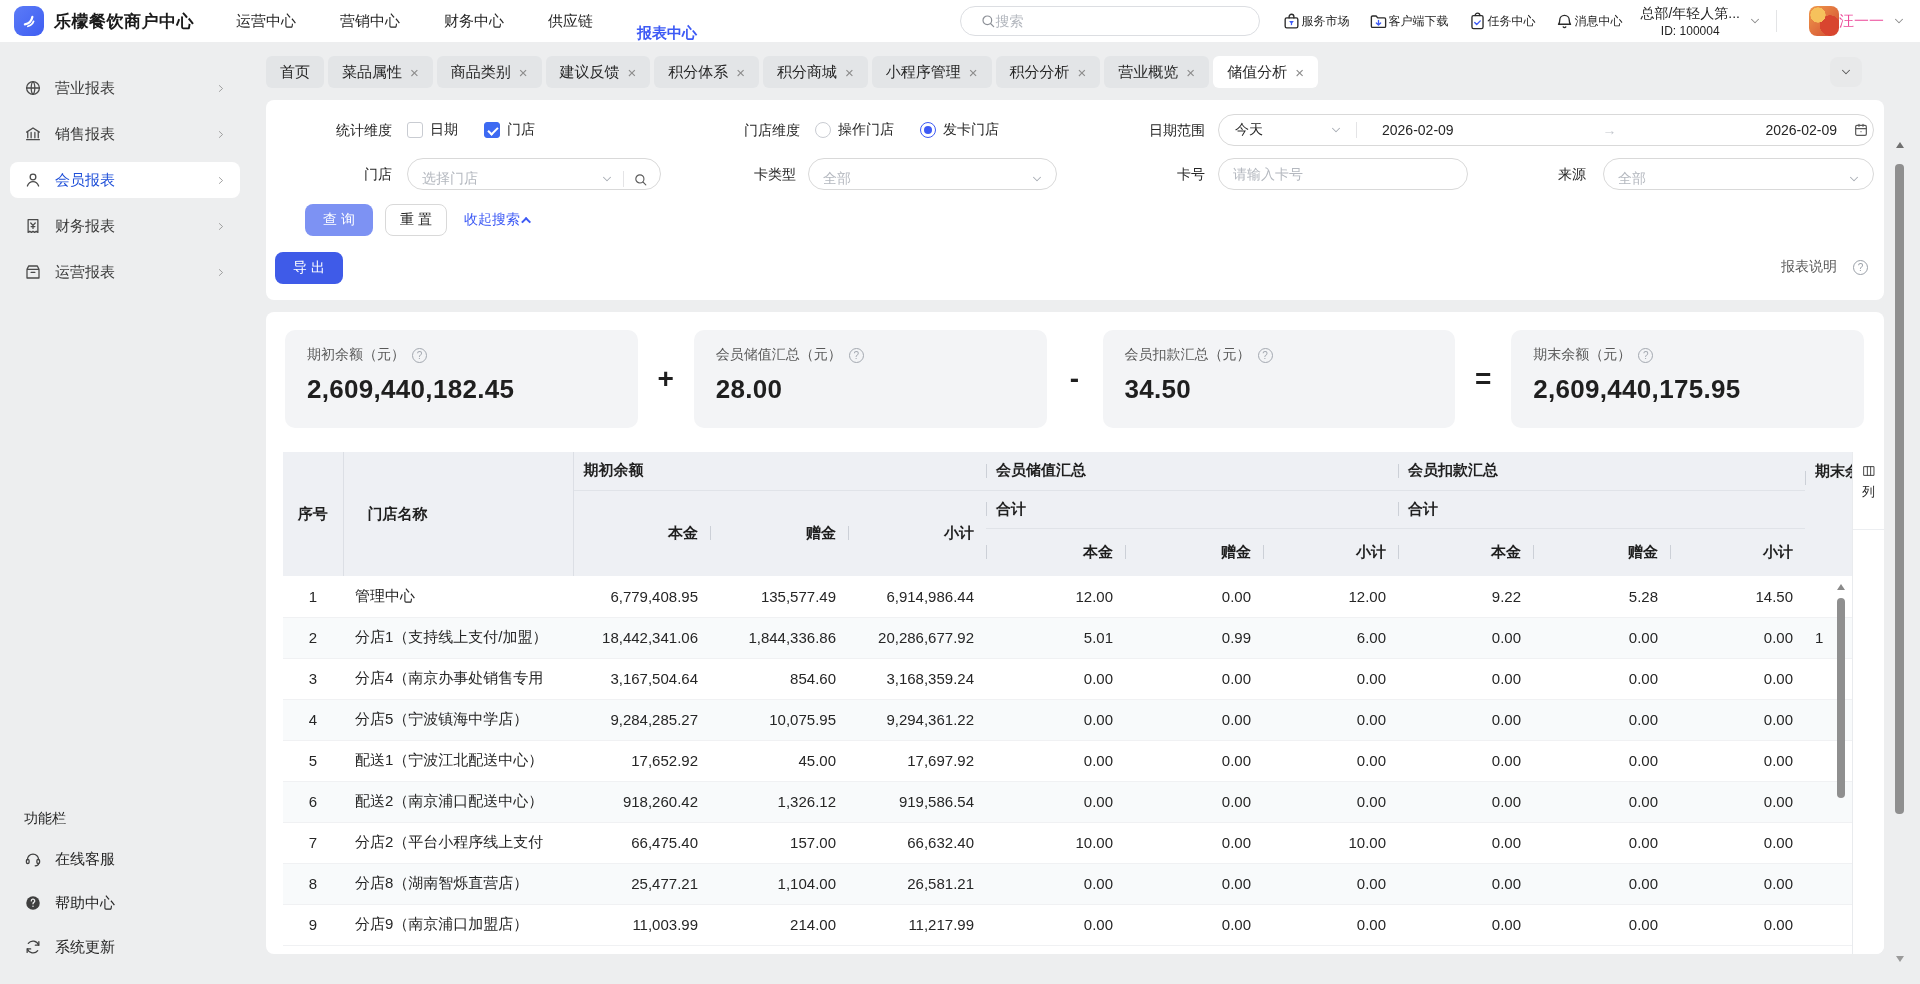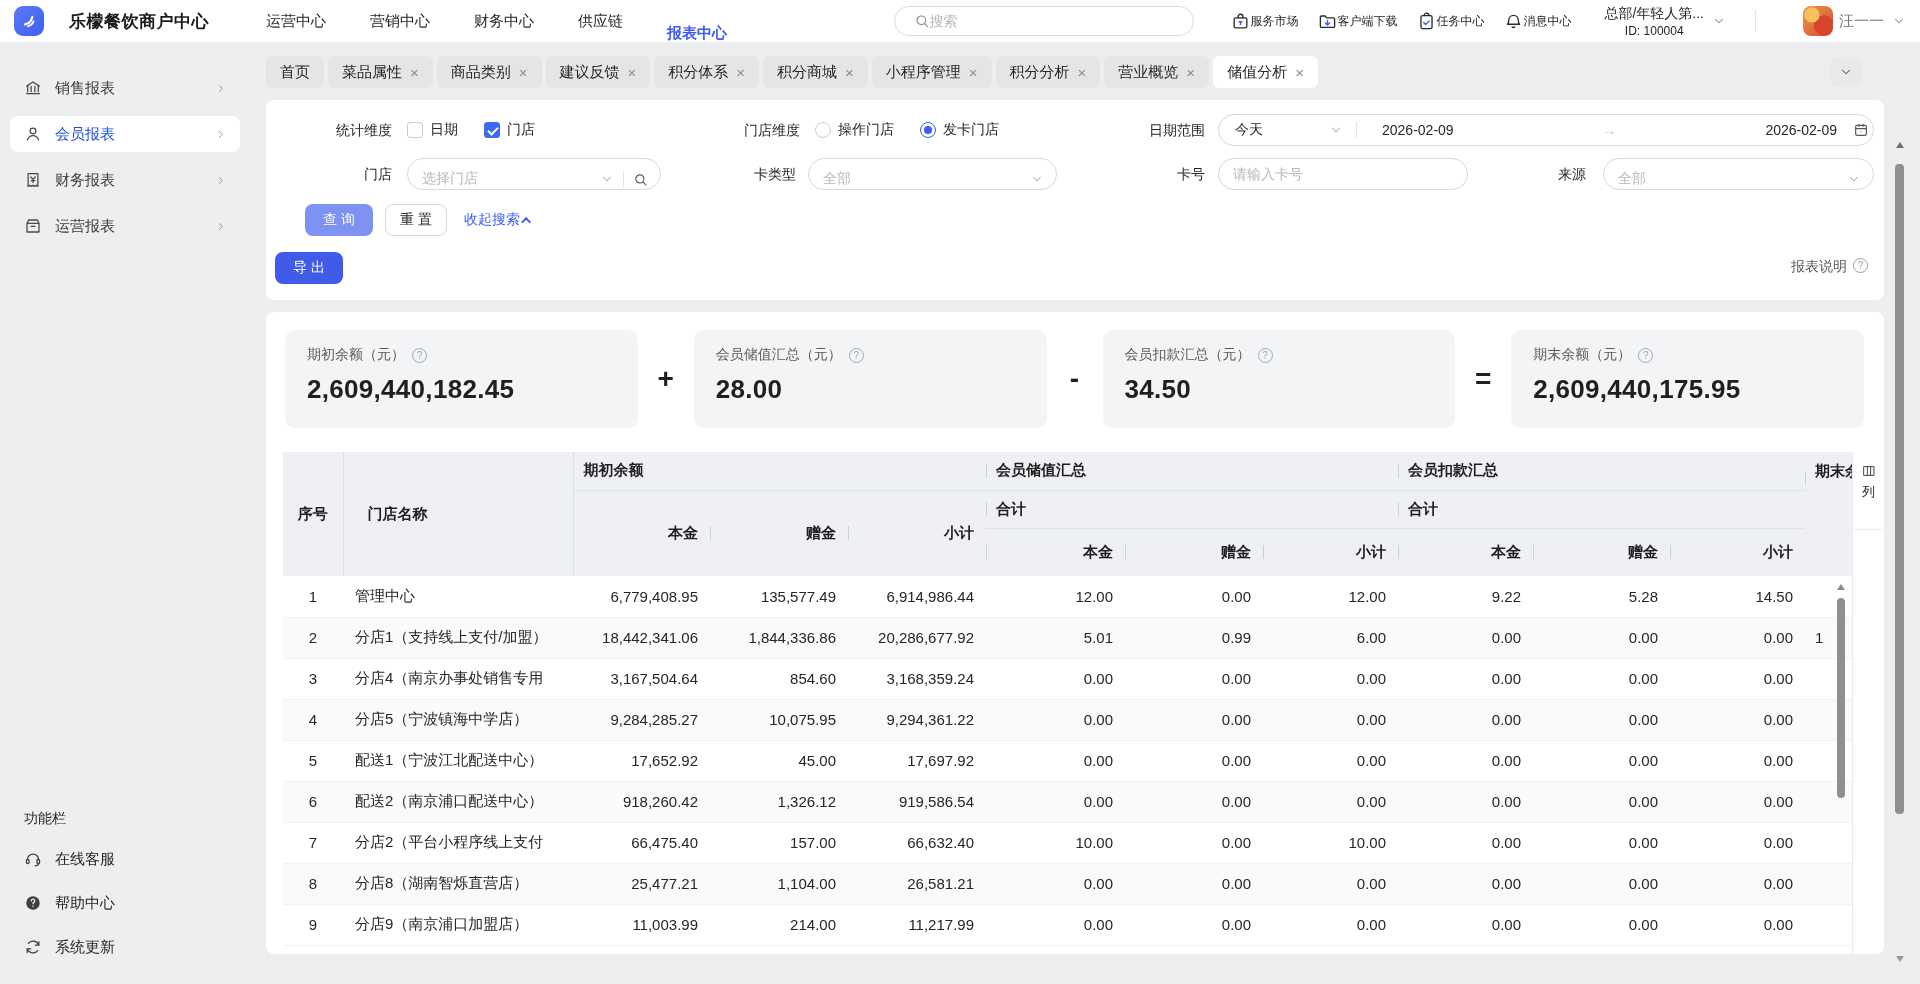--- a/index.html
+++ b/index.html
@@ -1,20 +1,20 @@
 <!DOCTYPE html>
 <html><head>
 <meta charset="utf-8">
 <style>
   * { margin:0; padding:0; box-sizing:border-box; }
   html,body { width:1920px; height:984px; overflow:hidden;
     font-family:"Liberation Sans","DejaVu Sans",sans-serif; background:#edeeef; color:#262626; }
 
   
-  .topbar { height:42px; background:#fff; display:flex; align-items:center; padding:0 14px; position:relative; z-index:5;gap:15px; }
+  .topbar { height:42px; background:#fff; display:flex; align-items:center; padding:0 14px; position:relative; z-index:5; }
   .logo { width:30px; height:30px; border-radius:9px; background:linear-gradient(135deg,#5b7bf7,#3f5ef2); display:flex; align-items:center; justify-content:center; margin-right:10px; flex:0 0 auto; }
   .logo svg { width:18px; height:18px; }
   .brand { font-size:17px; font-weight:700; color:#1a1a1a; letter-spacing:.5px; }
   .top-nav { display:flex; align-items:center; margin-left:42px; gap:44px; }
   .nav-item { font-size:15px; color:#262626; cursor:pointer; white-space:nowrap; }
   .nav-item.active { color:#3d5af5; font-weight:600;margin-top:25px; }
   .search-wrap { margin-left:auto; position:relative; width:300px; height:30px; flex:0 0 auto; }
   .search-wrap .sicon-mag { position:absolute; left:12px; top:7px; width:16px; height:16px; color:#8c9097; }
   .search-input { width:100%; height:30px; border:1px solid #dcdee2; border-radius:15px; padding:0 12px 0 34px; font-size:14px; outline:none; color:#262626; background:#fff; }
   .search-input::placeholder { color:#b3b7be; }
@@ -25,21 +25,21 @@
   .org-block { display:flex; align-items:center; margin-left:18px; cursor:pointer; }
   .org-lines { text-align:center; }
   .org-name { font-size:14px; color:#1f1f1f; }
   .org-id { font-size:12px; color:#1f1f1f; margin-top:1px; }
   .chev { width:14px; height:14px; color:#8c8c8c; margin-left:8px; }
   .vdiv { width:1px; height:22px; background:#e3e4e6; margin:0 14px; }
   .avatar { width:30px; height:30px; border-radius:8px; background:
       radial-gradient(circle at 30% 30%, #f6c15c 0 25%, transparent 26%),
       radial-gradient(circle at 70% 65%, #d8452f 0 35%, transparent 36%),
       linear-gradient(135deg,#f09a4a,#d14a33); }
-  .user-name { font-size:15px; color:#737373; margin-left:6px; }
+  .user-name { font-size:15px; color:#ec4899; margin-left:0; }
 
   
   .main { display:flex; height:942px; }
   .sidebar { width:250px; flex:0 0 auto; display:flex; flex-direction:column; padding-top:28px; }
   .side-item { height:36px; margin:0 10px 10px; border-radius:8px; display:flex; align-items:center; padding:0 14px; cursor:pointer; color:#3a3a3a; }
   .side-item.active { background:#fff; }
   .side-item .icon-box { width:18px; height:18px; color:#4a4a4a; flex:0 0 auto; }
   .slabel { font-size:15px; margin-left:13px; }
   .side-item.active .slabel { color:#1d4ed8; }
   .schev { width:11px; height:11px; color:#909090; margin-left:auto; }
@@ -89,21 +89,21 @@
   .drc-start { margin-left:16px; }
   .drc-arrow { flex:1; text-align:center; color:#c2c6cc; font-size:14px; }
   .drc-cal { margin:0 4px 0 16px; width:16px; height:16px; color:#595959; }
 
   .btn { border-radius:8px; font-size:14px; display:flex; align-items:center; justify-content:center; cursor:pointer; height:32px; border:none; }
   .btn-query { background:#7d92f3; color:#fff; width:68px; }
   .btn-reset { background:#fff; color:#262626; border:1px solid #d9d9d9; width:62px; }
   .btn-export { background:#3f5be8; color:#fff; width:68px; }
   .link-collapse { color:#3d5af5; font-size:14px; display:flex; align-items:center; cursor:pointer; gap:4px; }
   .caret-up { width:7px; height:7px; border:solid #3d5af5; border-width:2px 0 0 2px; transform:rotate(45deg) translateY(2px); }
-  .report-help { position:absolute; right:16px; top:158px; display:flex; align-items:flex-start; gap:6px; color:#595959; font-size:14px; cursor:pointer; }
+  .report-help { position:absolute; right:16px; top:158px; display:flex; align-items:center; gap:16px; color:#595959; font-size:14px; cursor:pointer; }
   .help-circle { width:15px; height:15px; border:1px solid #9aa0a8; border-radius:50%; color:#9aa0a8; font-size:10px; display:inline-flex; align-items:center; justify-content:center; cursor:pointer; flex:0 0 auto; }
 
   
   .summary-strip { display:flex; align-items:center; padding:18px 20px 0 19px; }
   .sum-card { flex:1; height:98px; background:#f3f4f6; border-radius:10px; padding:16px 0 0 22px; }
   .sum-label-row { display:flex; align-items:center; gap:7px; }
   .sum-label { font-size:14px; color:#595959; }
   .sum-card .help-circle { border-color:#a3a8b0; color:#a3a8b0; }
   .sum-value { font-size:26px; font-weight:700; color:#1f1f1f; margin-top:10px; letter-spacing:.3px; }
   .sum-op { width:56px; text-align:center; font-size:28px; font-weight:700; color:#1f1f1f; flex:0 0 auto; }
@@ -235,20 +235,34 @@
           <path d="M6 9l6 6 6-6"></path>
         </svg>
       </span>
   </div>
 </header>
 
 <div class="main">
 
   <aside class="sidebar">
     <div id="side-nav">
+        <div class="side-item">
+          <span class="icon-box">
+            <svg viewBox="0 0 24 24">
+              <circle cx="12" cy="12" r="8.5"></circle>
+              <path d="M3.5 12h17M12 3.5c3.2 2.6 3.2 14.4 0 17M12 3.5c-3.2 2.6-3.2 14.4 0 17"></path>
+            </svg>
+          </span>
+          <span class="slabel">营业报表</span>
+          <span class="chev schev">
+            <svg viewBox="0 0 24 24">
+              <path d="M9.5 5.5l7 6.5-7 6.5"></path>
+            </svg>
+          </span>
+        </div>
         <div class="side-item">
           <span class="icon-box">
             <svg viewBox="0 0 24 24">
               <path d="M3.5 9.5L12 4l8.5 5.5M5 10v7M9.5 10v7M14.5 10v7M19 10v7M3.5 19.5h17"></path>
             </svg>
           </span>
           <span class="slabel">销售报表</span>
           <span class="chev schev">
             <svg viewBox="0 0 24 24">
               <path d="M9.5 5.5l7 6.5-7 6.5"></path>

